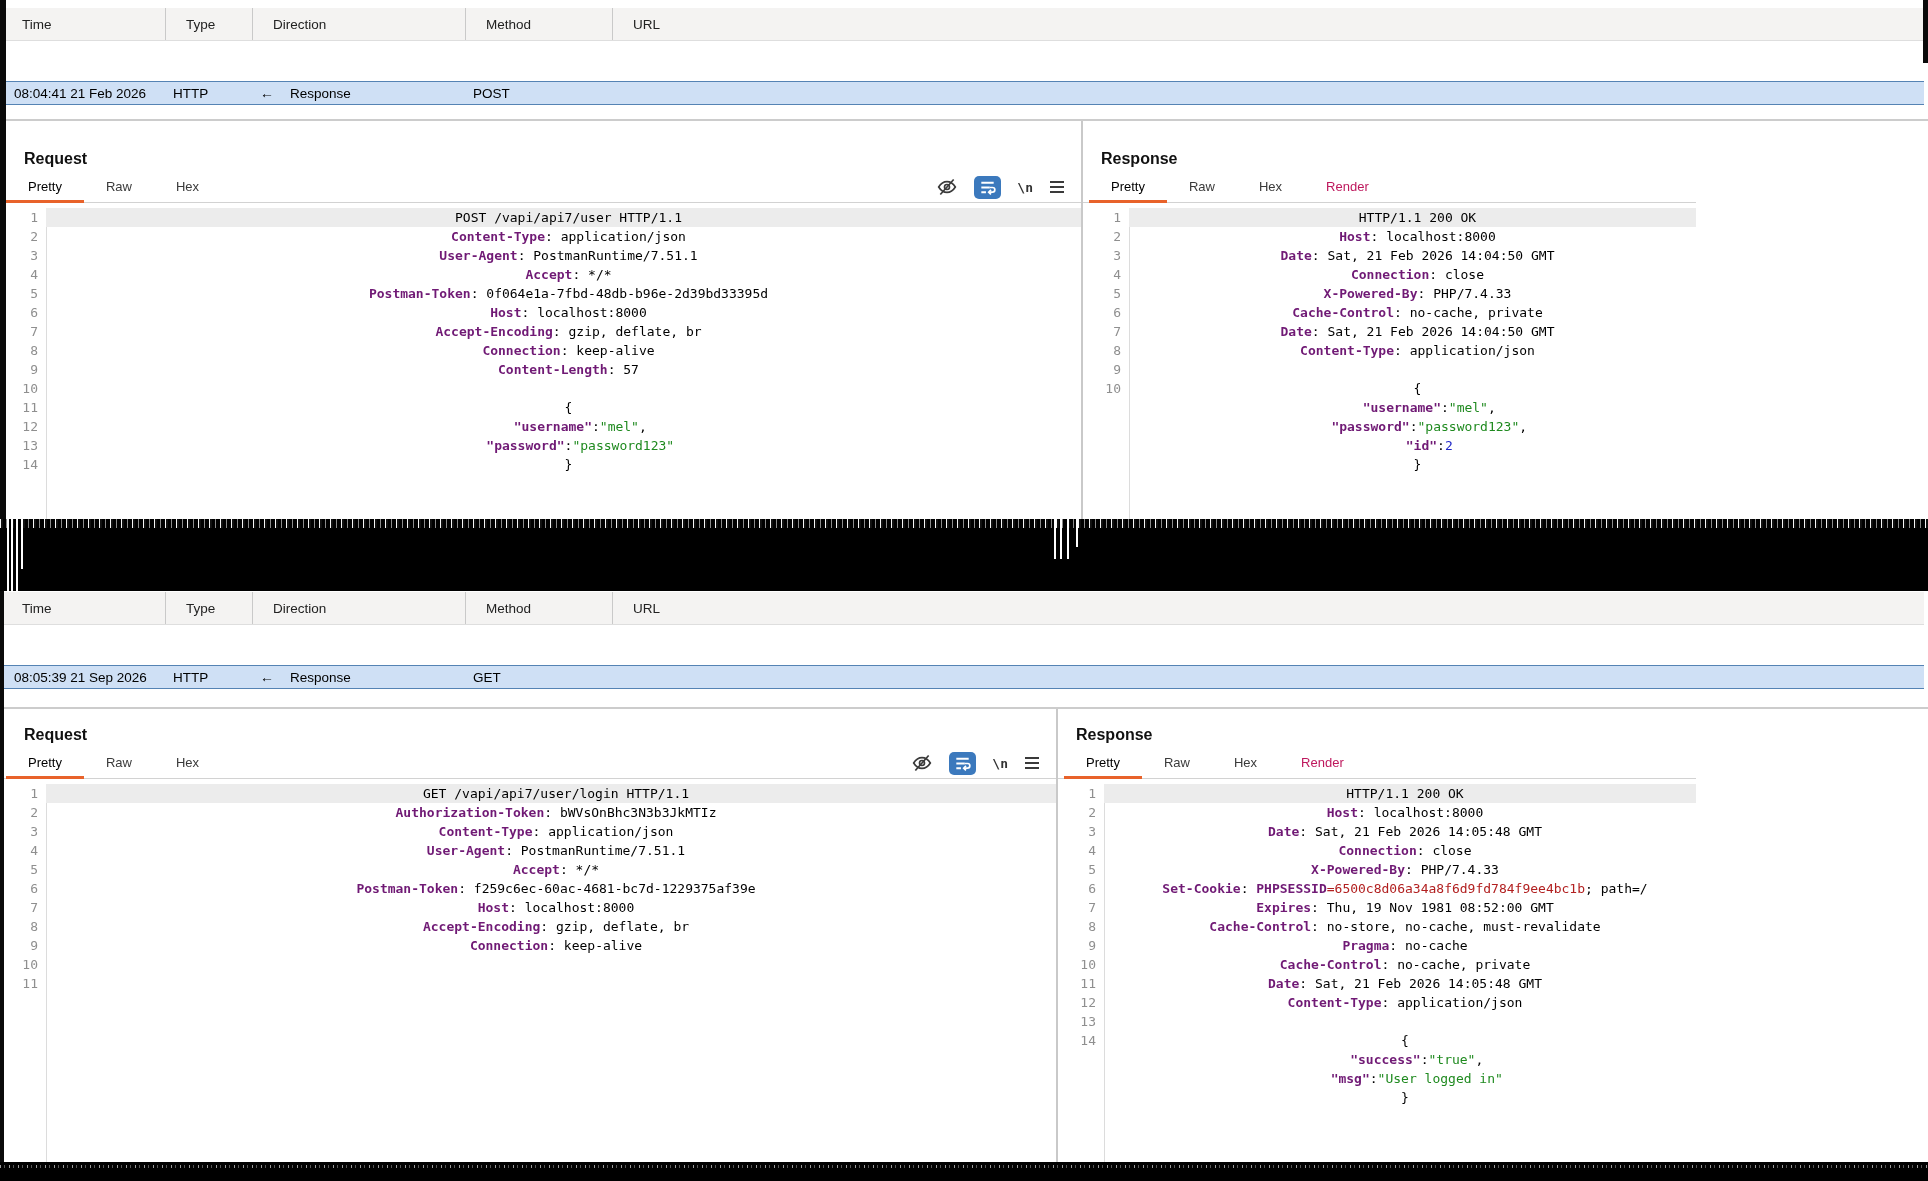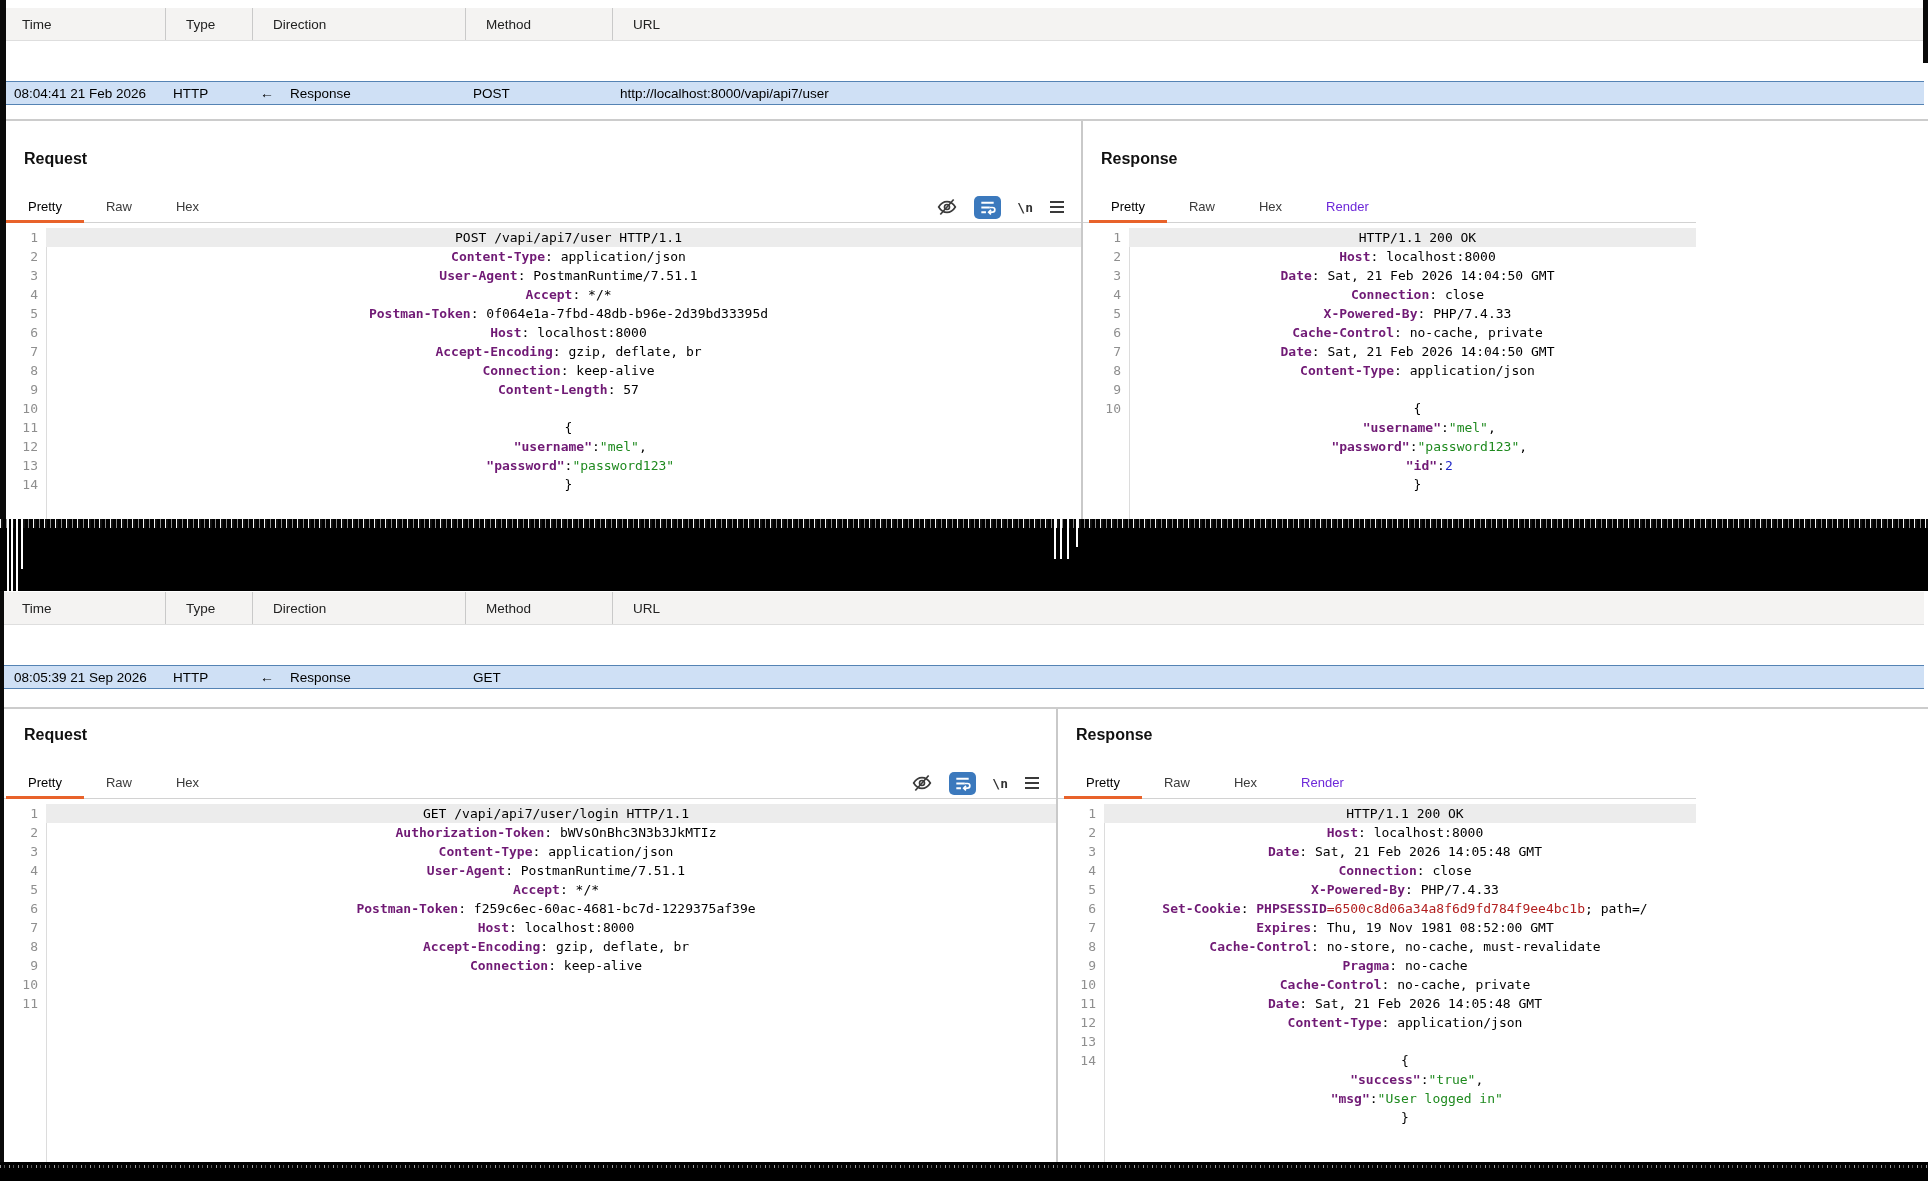--- a/index.html
+++ b/index.html
@@ -43,29 +43,29 @@
   .panel{display:flex;flex-direction:column;overflow:hidden;box-sizing:border-box;background:#fff;}
   #split1 .panel.req{width:1081px;flex:none;}
   #split2 .panel.req{width:1056px;flex:none;}
   .panel.res{flex:1;}
 
   .panel-title{font-size:16px;font-weight:bold;color:#111;margin:29px 0 0 24px;flex:none;}
   #split2 .panel-title{margin-top:17px;}
   .panel.res .panel-title{margin-left:18px;}
 
   .tabbar{
-    display:flex;align-items:stretch;height:30px;margin-top:24px;flex:none;
+    display:flex;align-items:stretch;height:30px;margin-top:4px;flex:none;
     border-bottom:1px solid #d2d2d2;padding:0 10px 0 6px;
   }
   .tab{
     display:flex;align-items:center;padding:0 22px;font-size:13px;color:#3a3a3a;
     border-bottom:3px solid transparent;box-sizing:border-box;margin-bottom:-1px;
   }
   .tab.active{color:#000;border-bottom-color:#e8622a;}
-  .tab.disabled{color:#6d28d9;}
+  .tab.disabled{color:#be185d;}
   .tab-icons{margin-left:auto;display:flex;align-items:center;gap:16px;padding-right:6px;}
   .icon-btn{display:flex;align-items:center;justify-content:center;}
   .wrap-btn{width:27px;height:23px;background:#3b79bd;border-radius:5px;}
   .nl-glyph{font-family:"DejaVu Sans Mono",monospace;font-size:13px;color:#333;font-weight:bold;}
 
   
   .editor{
     flex:1;position:relative;margin-top:5px;overflow:hidden;
     font-family:"DejaVu Sans Mono",monospace;font-size:13px;
   }
@@ -115,21 +115,20 @@
     <div class="ft-cell">URL</div>
   </div>
   <div class="ft-row">
     <div class="ft-cell">08:04:41 21 Feb 2026</div>
     <div class="ft-cell">HTTP</div>
     <div class="ft-cell">
         <span class="dir-arrow">←</span>
         <span>Response</span>
       </div>
     <div class="ft-cell">POST</div>
-    <div class="ft-cell">http://localhost:8000/vapi/api7/user</div>
   </div>
 </div>
 
 <div class="hline" id="hline1"></div>
 
 <div class="split" id="split1">
   <section class="panel req">
     <div class="panel-title">Request</div>
     <div class="tabbar">
       <div class="tab active">Pretty</div>

